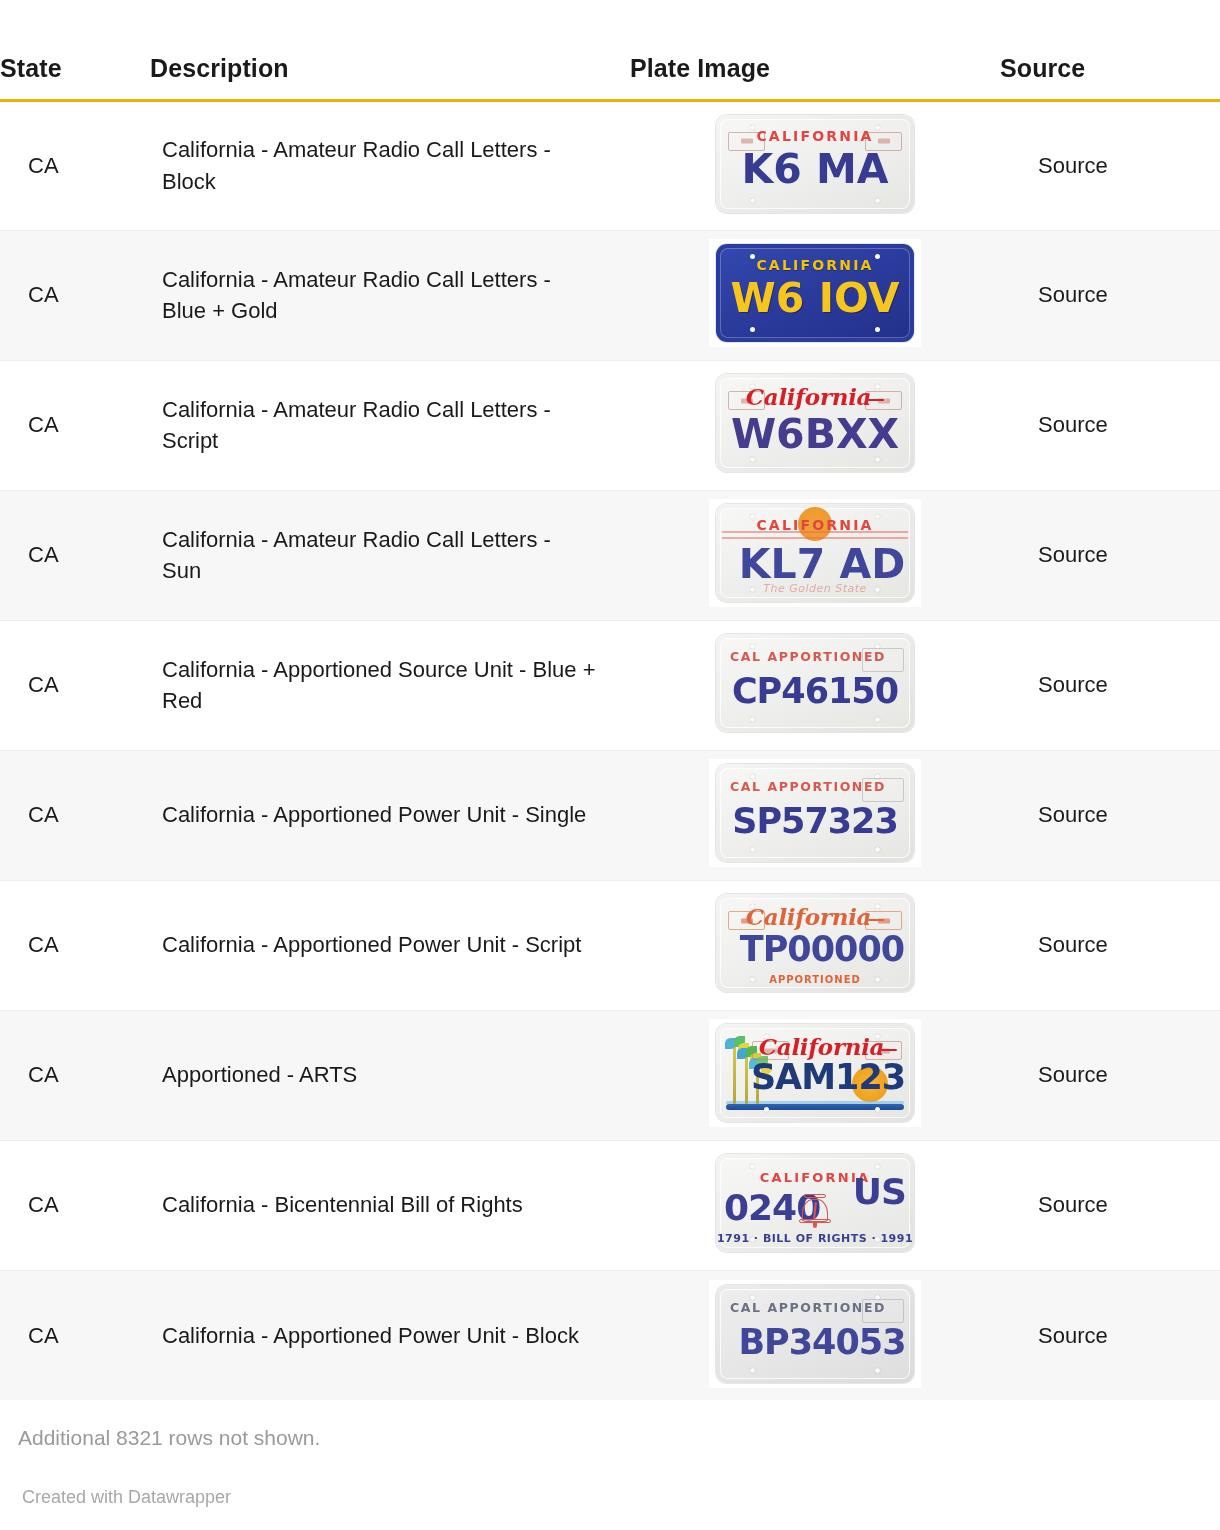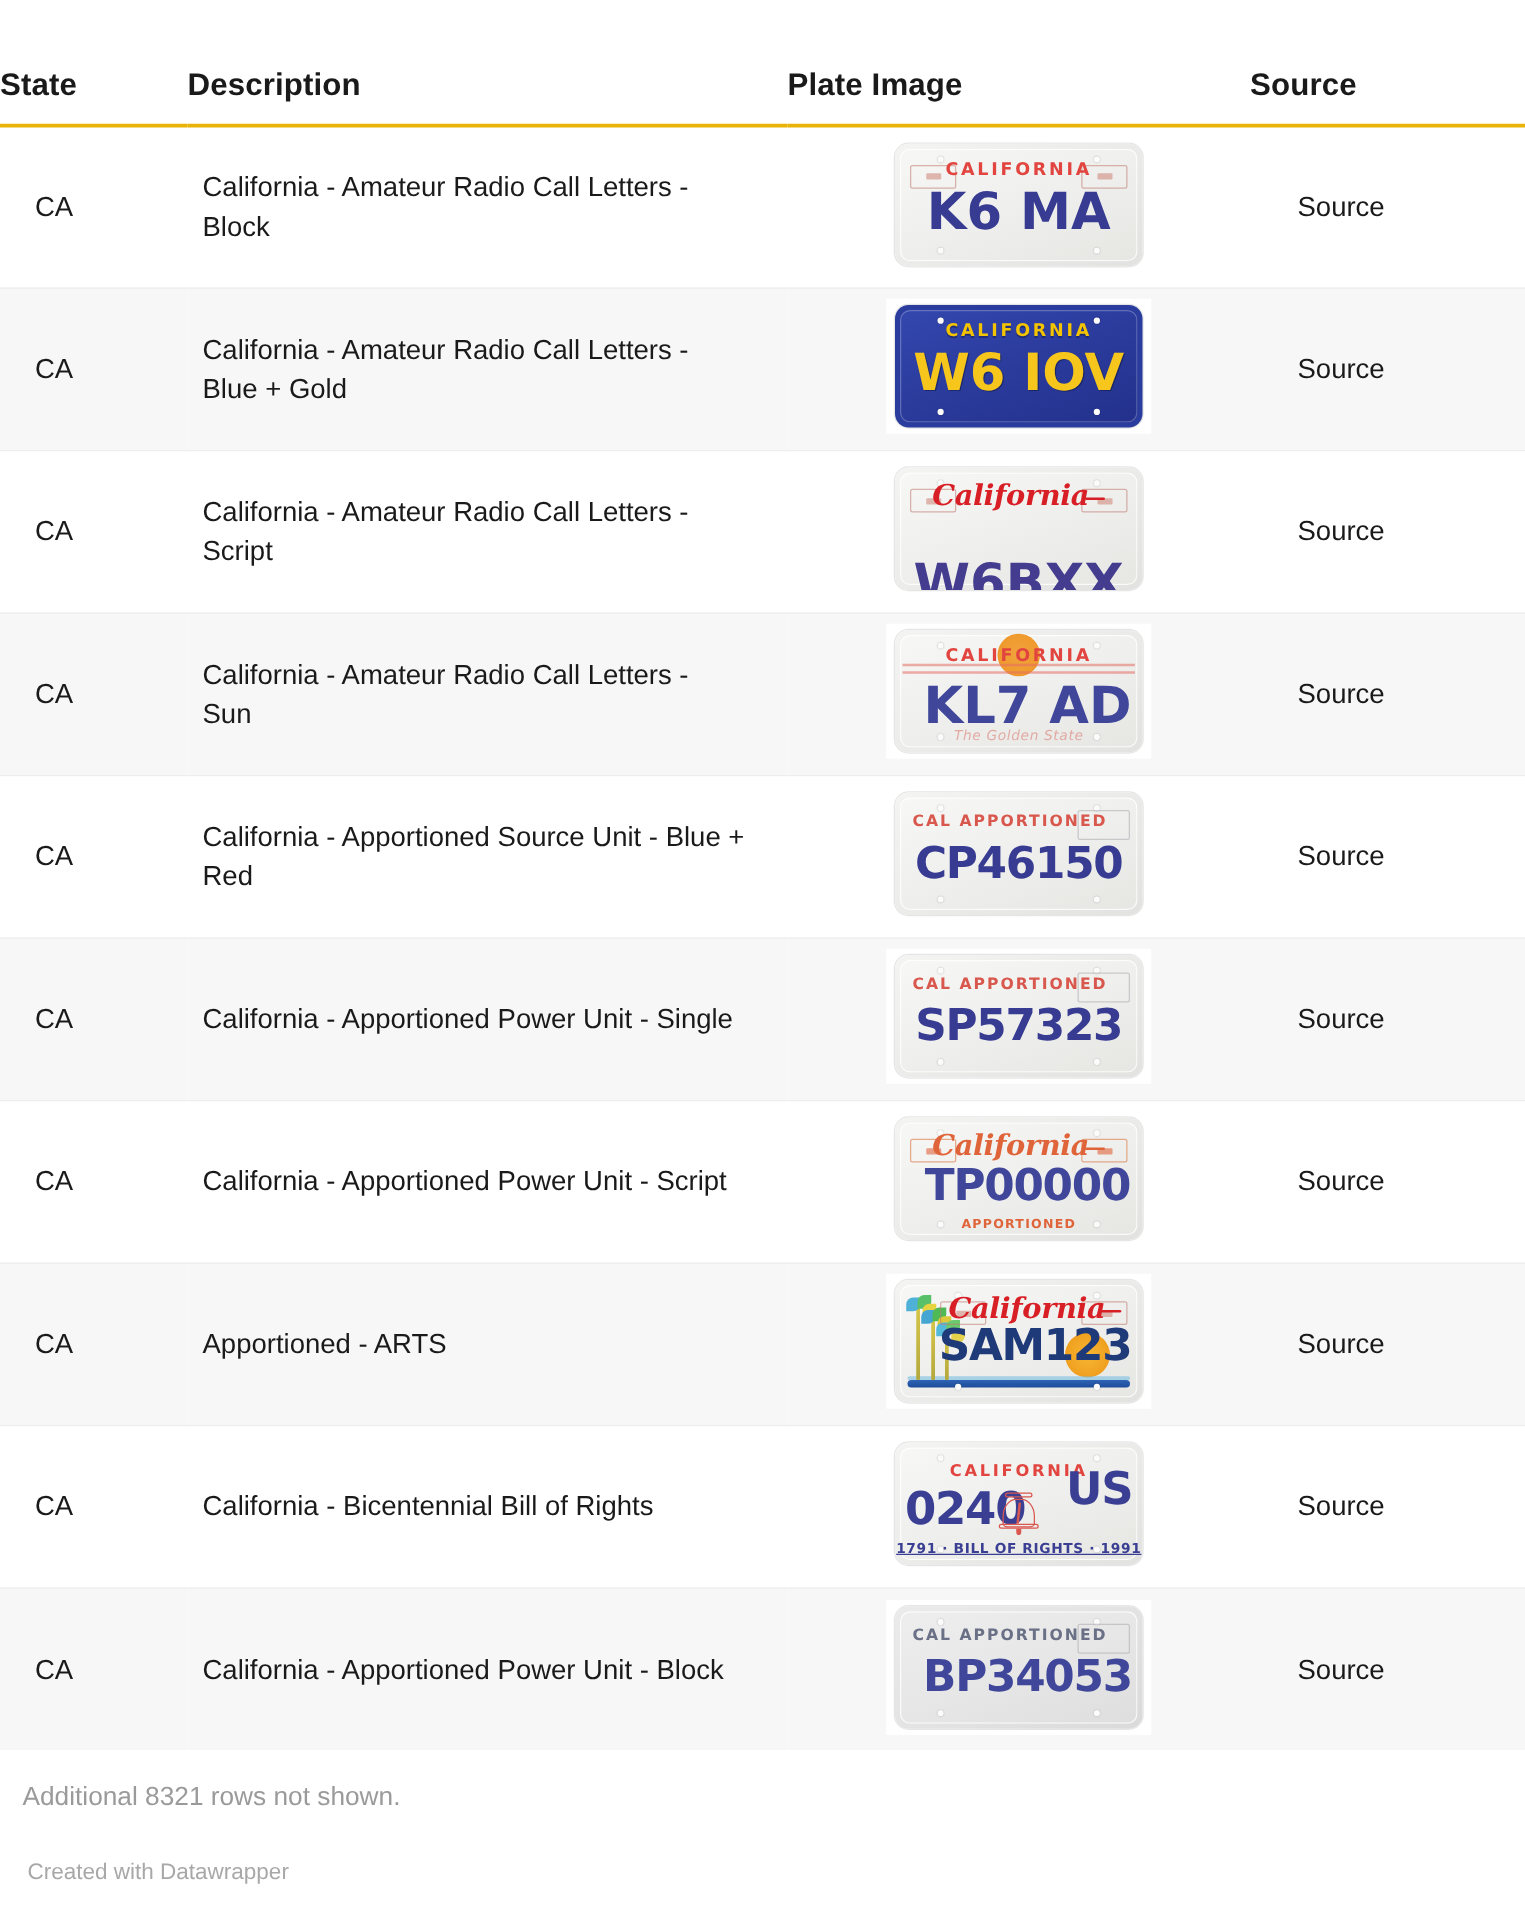--- a/index.html
+++ b/index.html
@@ -203,38 +203,38 @@
     text-align: center;
     font-family: "DejaVu Sans", sans-serif;
     font-weight: bold;
     font-size: 41px;
     line-height: 1;
     letter-spacing: 0px;
     color: #3a3a8e;
   }
   .serial.navy   { color: #373b91; }
   .serial.gold   { color: #f6c61c; text-shadow: 1px 1px 0 rgba(0,0,0,.3); }
-  .serial.indigo { color: #443c8e; margin-top: 32px; }
+  .serial.indigo { color: #443c8e; }
   .serial.steel  { color: #40479a; margin-left: 14px; }
   .serial.sm  { font-size: 35px; letter-spacing: -1px; }
   .serial.lower { top: 40px; }
 
   
   .bottom-legend {
     position: absolute;
     left: 0; right: 0;
     bottom: 7px;
     text-align: center;
     font-family: "DejaVu Sans", sans-serif;
     font-size: 10px;
     font-weight: bold;
     letter-spacing: 1px;
   }
   .bottom-legend.orange { color: #e0643a; }
-  .bottom-legend.navy   { color: #3b3f93; font-size: 11px; letter-spacing: 0.5px; text-decoration: underline; }
+  .bottom-legend.navy   { color: #3b3f93; font-size: 11px; letter-spacing: 0.5px; }
   .bottom-legend.faded  { color: rgba(214,90,80,.45); font-style: italic; font-weight: normal; font-size: 11px; letter-spacing: .5px;}
 
   
   .sun-disc {
     position: absolute;
     left: 50%;
     top: 3px;
     transform: translateX(-50%);
     width: 34px; height: 34px;
     border-radius: 50%;

